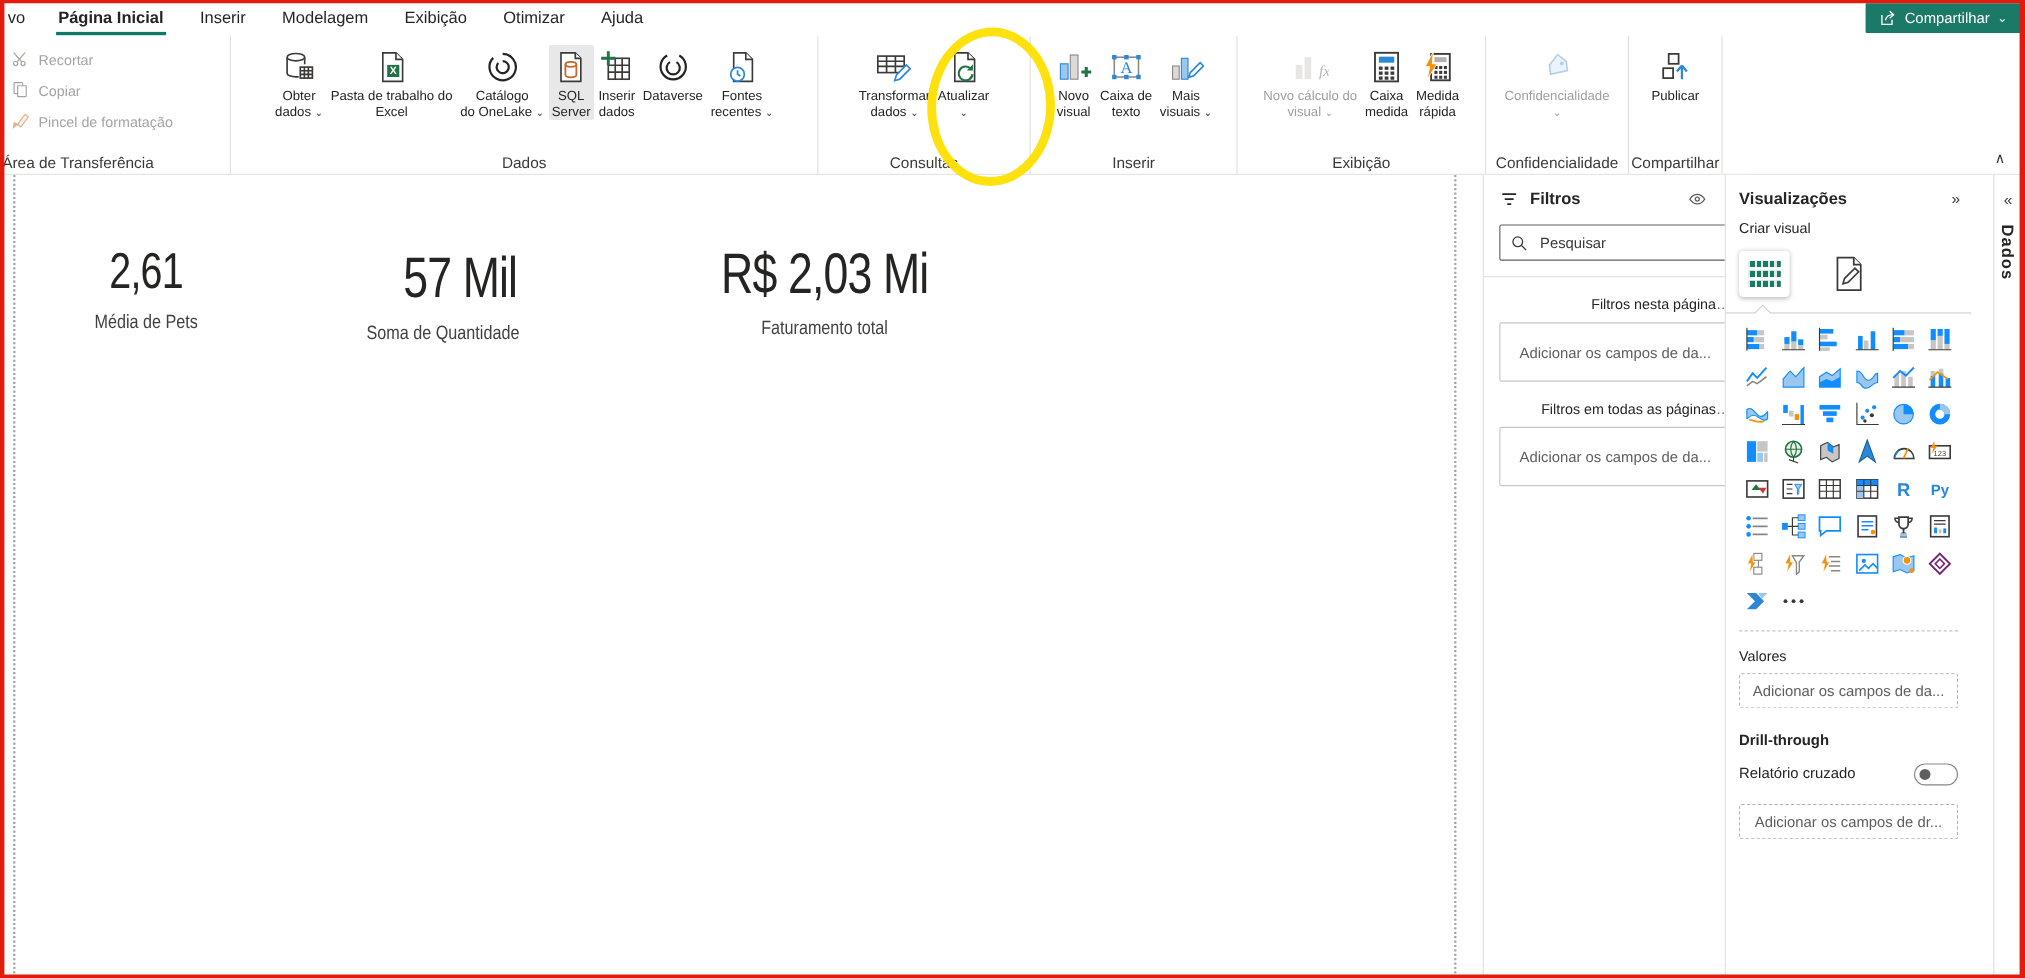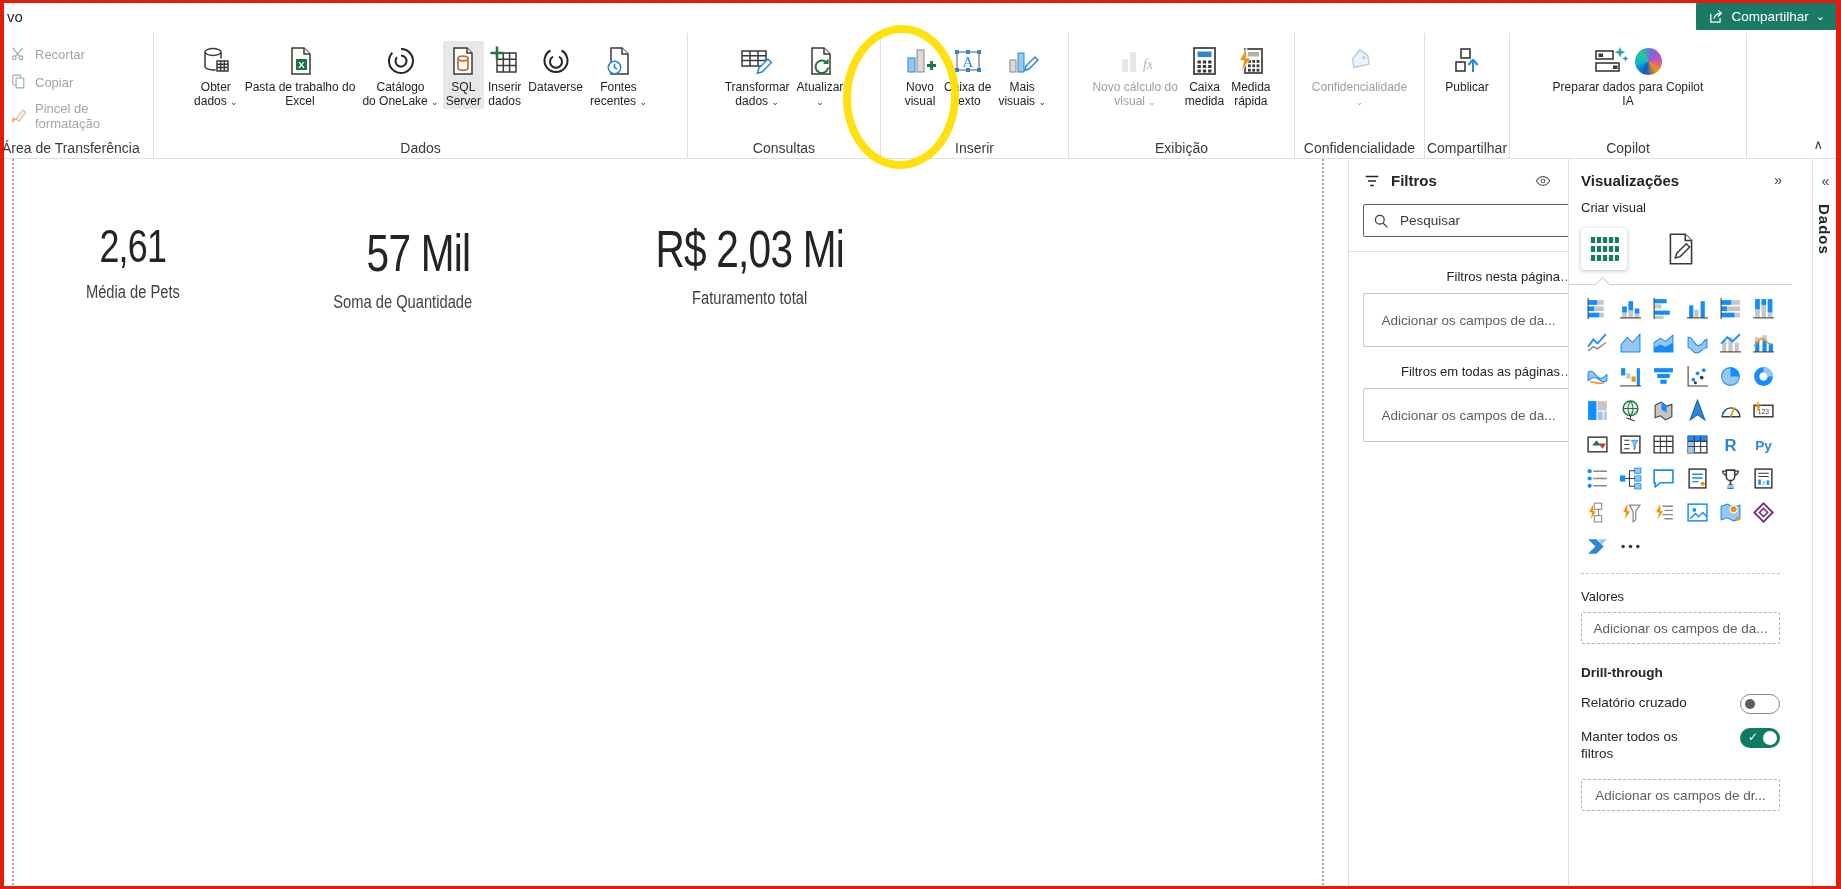--- a/index.html
+++ b/index.html
@@ -22,21 +22,21 @@
   .rgroup{position:relative;height:100%;border-right:1px solid #e1dfdd;display:flex;align-items:flex-start;justify-content:center;gap:1px;padding-top:8px;box-sizing:border-box;flex:none;}
   .glabel{position:absolute;bottom:2px;left:0;right:0;text-align:center;font-size:14px;color:#3b3a39;white-space:nowrap;}
   .rbtn{display:flex;flex-direction:column;align-items:center;text-align:center;font-size:12px;line-height:14px;
         color:#252423;padding:1px 3px;border-radius:2px;flex:none;}
   .rbtn .ric{height:38px;display:flex;align-items:center;justify-content:center;gap:6px;}
   .rbtn.hl{background:#e8e8e8;}
   .rbtn.disabled{color:#a19f9d;}
   .rbtn .cr{font-size:9px;color:#3b3a39;}
   .rbtn.disabled .cr{color:#a19f9d;}
   
-  #clip{position:relative;width:154px;height:100%;border-right:1px solid #e1dfdd;flex:none;box-sizing:border-box;padding-top:12px;}
+  #clip{position:relative;width:210px;height:100%;border-right:1px solid #e1dfdd;flex:none;box-sizing:border-box;padding-top:12px;}
   .clip-item{display:flex;align-items:center;gap:7px;font-size:13px;color:#a6a4a2;margin:0 0 10px 10px;}
   .clip-item .ci{width:18px;height:18px;display:inline-flex;}
   #clip .glabel{text-align:left;padding-left:2px;}
   #ribbon-collapse{position:absolute;right:18px;bottom:6px;font-size:13px;color:#3b3a39;}
 
   
   #annotation-ellipse{position:absolute;left:843px;top:25px;width:100px;height:128px;border:8px solid #ffdf00;
      border-radius:50%;transform:rotate(2deg);z-index:50;opacity:.95;}
 
   
@@ -94,20 +94,21 @@
   #data-rail{left:1812px;width:24px;display:flex;flex-direction:column;align-items:center;padding-top:14px;gap:15px;}
   #data-rail .vtext{writing-mode:vertical-rl;font-size:15px;font-weight:700;color:#252423;letter-spacing:1px;}
 
   svg{display:block;}
 </style>
 </head>
 <body>
 
 <div id="tabbar">
   <span id="file-menu">vo</span>
+  <span id="tabs-holder"><span class="tab active">Página Inicial</span><span class="tab">Inserir</span><span class="tab">Modelagem</span><span class="tab">Exibição</span><span class="tab">Otimizar</span><span class="tab">Ajuda</span></span>
   <div id="share-btn">
     <span class="ric">
         <svg width="17" height="17" viewBox="0 0 24 24" fill="none" stroke="#fff" stroke-width="1.7">
           <path d="M4 8v12h13v-6"></path>
           <path d="M8.5 15c1-5.5 5.5-7.5 10-7.5"></path>
           <path d="M14 3l5 4.5L14 12"></path>
         </svg>
       </span>
     <span>Compartilhar</span>
     <span class="caret">⌄</span>
@@ -393,40 +394,20 @@
                 <rect x="5" y="17" width="9" height="9"></rect>
               </g>
               <path d="M22 27V14.5M22 14.5 17.5 20M22 14.5l4.5 5.5" stroke="#2b88d8" stroke-width="2" fill="none"></path>
             </svg>
           </span>
           <div>Publicar</div>
           <div></div>
         </div>
         <div class="glabel">Compartilhar</div>
       </div>
-      <div class="rgroup" style="width: 237px;">
-        <div class="rbtn">
-          <span class="ric">
-            <svg width="36" height="30" viewBox="0 0 36 30">
-              <g fill="#fff" stroke="#3b3a39" stroke-width="1.6">
-                <rect x="3" y="5" width="17" height="8"></rect>
-                <rect x="3" y="17" width="23" height="8"></rect>
-              </g>
-              <rect x="5.5" y="7.5" width="4.5" height="3.5" fill="#3b3a39"></rect>
-              <rect x="20" y="19.5" width="4.5" height="3.5" fill="#3b3a39"></rect>
-              <path d="M27 1l1.5 3.8 3.8 1.5-3.8 1.5L27 11.6l-1.5-3.8-3.8-1.5 3.8-1.5z" fill="#2aa7a0"></path>
-              <path d="M32.5 9.5l.9 2.2 2.2.9-2.2.9-.9 2.2-.9-2.2-2.2-.9 2.2-.9z" fill="#2b88d8"></path>
-            </svg>
-            <span style="display:inline-block;width:27px;height:27px;border-radius:50%;background:conic-gradient(from 200deg,#0b56c9,#0fb5d8,#28c596,#7a64e0,#c94fc0,#f2920d,#0b56c9)"></span>
-          </span>
-          <div>Preparar dados para Copilot</div>
-          <div>IA</div>
-        </div>
-        <div class="glabel">Copilot</div>
-      </div>
     </div>
   <span id="ribbon-collapse">∧</span>
 </div>
 
 <div id="annotation-ellipse"></div>
 
 <div id="main">
   <div class="pagedot" style="left:12px"></div>
   <div class="pagedot" style="left:1322px"></div>
   <div id="kpi-holder">
@@ -831,27 +812,20 @@
   <div id="values-label">Valores</div>
   <div class="dashdrop">Adicionar os campos de da...</div>
   <div id="drill-label">Drill-through</div>
   <div id="drill-toggles">
       <div class="trow">
         <span class="tlabel">Relatório cruzado</span>
         <span class="toggle off">
           <span class="knob"></span>
         </span>
       </div>
-      <div class="trow">
-        <span class="tlabel">Manter todos os filtros</span>
-        <span class="toggle on">
-          <span class="check">✓</span>
-          <span class="knob"></span>
-        </span>
-      </div>
     </div>
   <div class="dashdrop" style="margin-top:17px">Adicionar os campos de dr...</div>
 </div>
 
 <div id="data-rail" class="pane">
   <span class="chev">«</span>
   <span class="vtext">Dados</span>
 </div>
 
 <div class="red-frame"></div>

